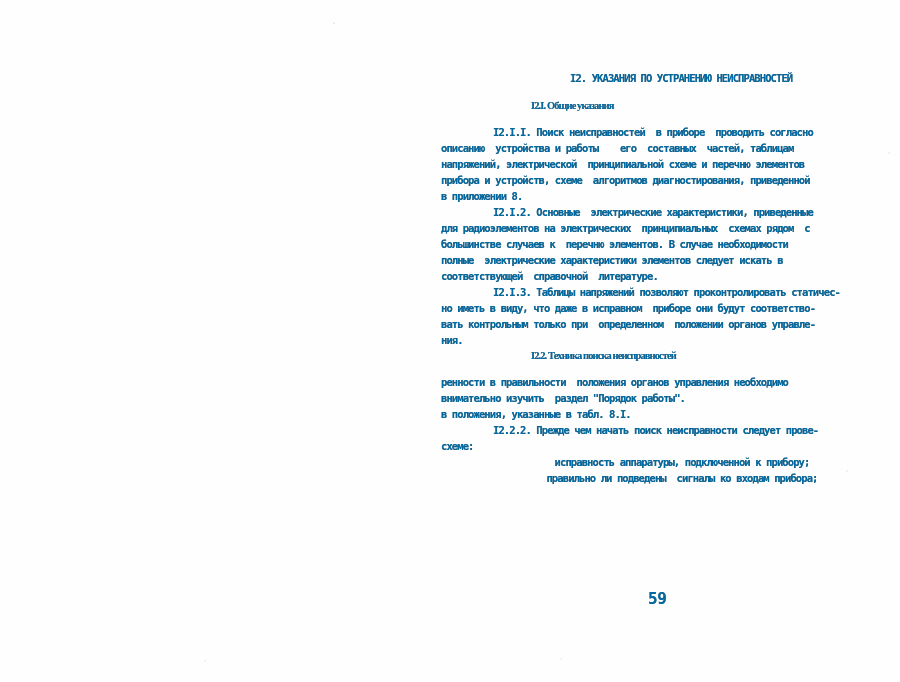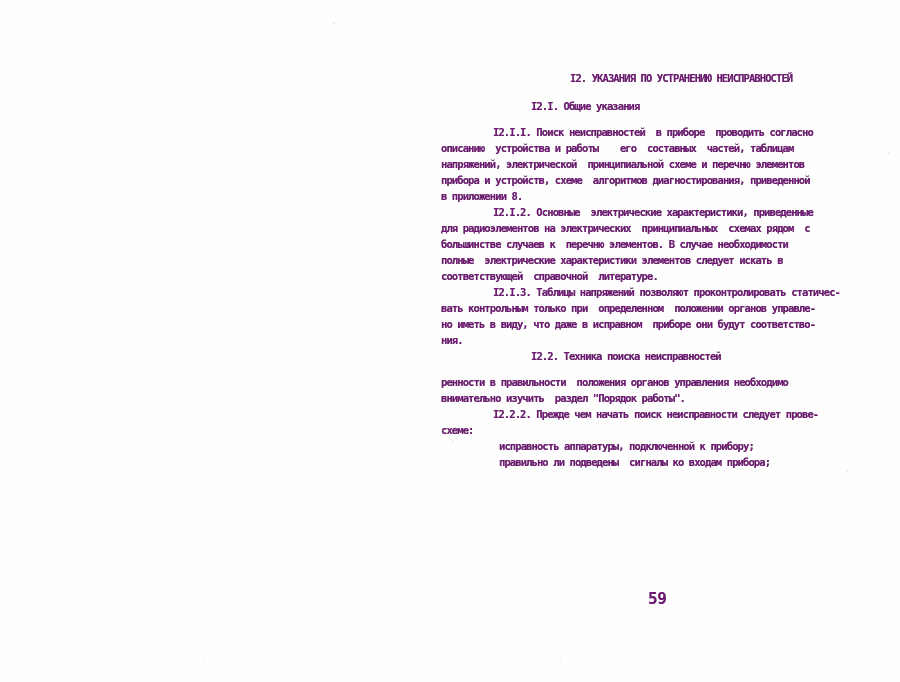--- a/index.html
+++ b/index.html
@@ -9,42 +9,42 @@
     height: 682px;
     background: #fefefe;
     overflow: hidden;
   }
   .scan-canvas {
     position: relative;
     width: 900px;
     height: 682px;
     background: #fefefe;
     font-family: "DejaVu Sans Mono", "Liberation Mono", monospace;
-    color: #701a75;
+    color: #0369a1;
   }
   .doc-content {
     position: absolute;
     left: 441px;
     top: 70px;
     width: 424px;
     font-size: 10.5px;
     font-weight: 700;
     letter-spacing: -0.9px;
     line-height: 16px;
     text-shadow: 0 0 0.5px rgba(30,30,30,0.55);
   }
   .line {
     white-space: pre;
     height: 16px;
   }
   .line--title   { margin-left: 129px; margin-bottom: 12px; }
-  .line--heading { margin-left: 90px;  margin-top: 0; margin-bottom: 10px; }
+  .line--heading { margin-left: 90px;  margin-top: 0; margin-bottom: 10px; font-family: Liberation Serif, serif; }
   .line--first   { text-indent: 52px; }
   .line--body    { }
-  .line--list    { margin-left: 58px; }
+  .line--list    { margin-left: 58px; text-align: center; }
   .page-number {
     position: absolute;
     left: 648px;
     top: 589px;
     font-size: 16px;
     font-weight: 700;
     letter-spacing: -0.5px;
     text-shadow: 0 0 0.5px rgba(30,30,30,0.55);
   }
   .speck {
@@ -65,26 +65,27 @@
       <div class="line line--body">описанию  устройства и работы    его  составных  частей, таблицам</div>
       <div class="line line--body">напряжений, электрической  принципиальной схеме и перечню элементов</div>
       <div class="line line--body">прибора и устройств, схеме  алгоритмов диагностирования, приведенной</div>
       <div class="line line--body">в приложении 8.</div>
       <div class="line line--first">I2.I.2. Основные  электрические характеристики, приведенные</div>
       <div class="line line--body">для радиоэлементов на электрических  принципиальных  схемах рядом  с</div>
       <div class="line line--body">большинстве случаев к  перечню элементов. В случае необходимости</div>
       <div class="line line--body">полные  электрические характеристики элементов следует искать в</div>
       <div class="line line--body">соответствующей  справочной  литературе.</div>
       <div class="line line--first">I2.I.3. Таблицы напряжений позволяют проконтролировать статичес-</div>
+      <div class="line line--body">но иметь в виду, что даже в исправном  приборе они будут соответство-</div>
       <div class="line line--body">вать контрольным только при  определенном  положении органов управле-</div>
-      <div class="line line--body">но иметь в виду, что даже в исправном  приборе они будут соответство-</div>
       <div class="line line--body">ния.</div>
       <div class="line line--heading">I2.2. Техника поиска неисправностей</div>
       <div class="line line--body">ренности в правильности  положения органов управления необходимо</div>
       <div class="line line--body">внимательно изучить  раздел "Порядок работы".</div>
+      <div class="line line--body">в положения, указанные в табл. 8.I.</div>
       <div class="line line--first">I2.2.2. Прежде чем начать поиск неисправности следует прове-</div>
       <div class="line line--body">схеме:</div>
       <div class="line line--list">исправность аппаратуры, подключенной к прибору;</div>
       <div class="line line--list">правильно ли подведены  сигналы ко входам прибора;</div>
     </div>
 
   <div class="page-number">59</div>
 
   <div class="speck" style="left:333px; top:22px;  width:2px; height:2px; opacity:.25;"></div>
   <div class="speck" style="left:888px; top:152px; width:2px; height:2px; opacity:.18;"></div>

